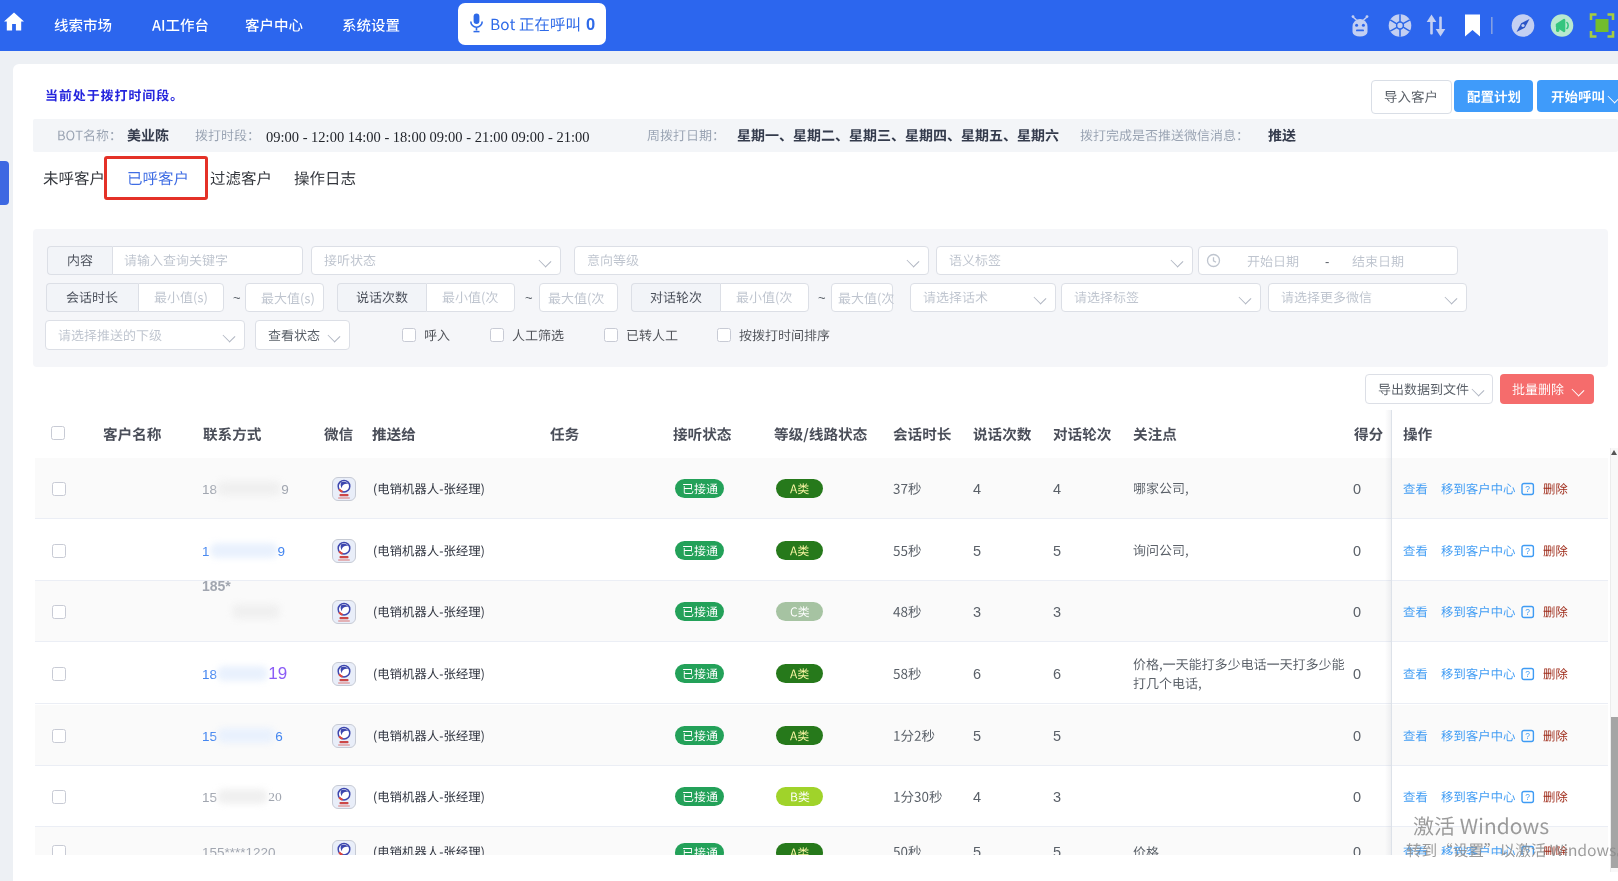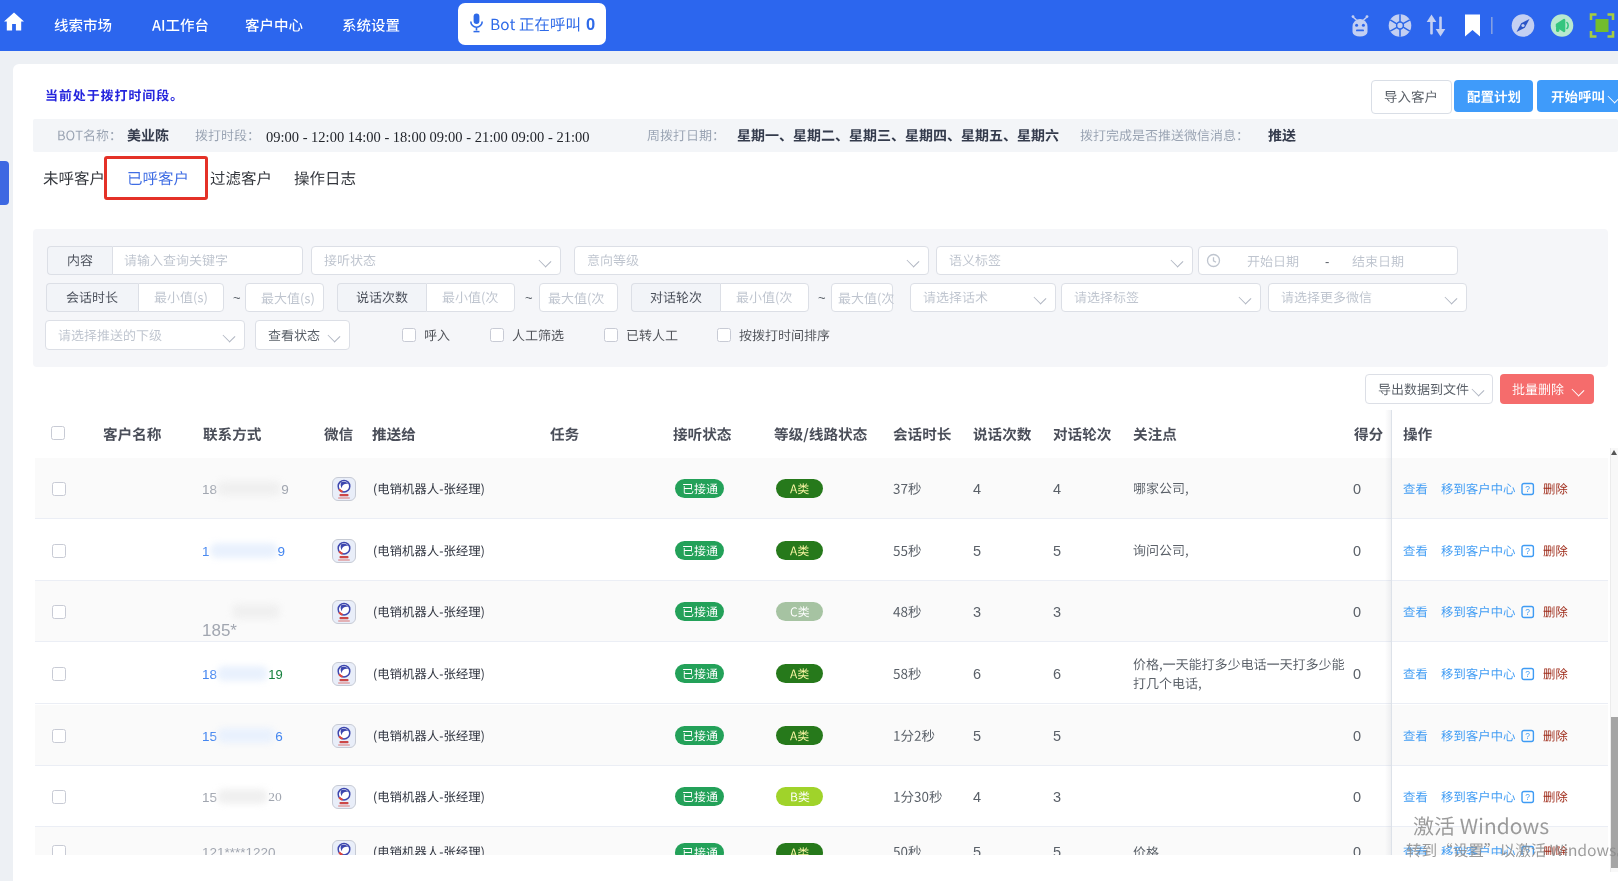--- a/index.html
+++ b/index.html
@@ -487,21 +487,21 @@
       </svg>
       <svg style="position:absolute;left:1521px;top:543.5px" width="14" height="14" viewBox="0 0 14 14">
 <rect x="1" y="1.5" width="11.4" height="11" rx="2" fill="none" stroke="#3e9bf4" stroke-width="1.4"></rect>
 <text x="6.7" y="10" font-size="8.5" fill="#3e9bf4" text-anchor="middle" font-family="Liberation Sans">?</text>
       </svg>
       <svg class="tp" style="left:1543.0px;top:541.5px;" width="26" height="18" viewBox="0 -13.46 26 18">
         <use href="#g65" fill="#9e2a18"></use>
       </svg>
       <div style="position:absolute;left:35px;top:581px;width:1573px;height:61px;background:#fafafa;border-bottom:1px solid #ebeef5;box-sizing:border-box"></div>
       <div style="position:absolute;left:52px;top:604.5px;width:14px;height:14px;background:#fff;border:1px solid #c8cbd5;border-radius:2.5px;box-sizing:border-box"></div>
-      <div class="lt" style="left:202px;top:631px;font-size:17px;color:#a1a6b0;font-weight:400;font-family:'Liberation Sans',sans-serif;letter-spacing:0">185*</div>
+      <div class="lt" style="left:202px;top:586px;font-size:14px;color:#a1a6b0;font-weight:700;font-family:'Liberation Sans',sans-serif;letter-spacing:0">185*</div>
       <div style="position:absolute;left:232.4px;top:603.5px;width:48px;height:15px;background:#f0f0f0;border-radius:7px;filter:blur(3px)"></div>
       <svg style="position:absolute;left:332px;top:599.5px" width="24" height="24" viewBox="0 0 24 24">
 <rect x="0.5" y="0.5" width="23" height="23" rx="5.5" fill="#e9eef9" stroke="#c6cad4"></rect>
 <circle cx="12" cy="9.2" r="5.8" fill="#fff" stroke="#3c46ae" stroke-width="1.5"></circle>
 <path d="M7.2 12.4 A5.8 5.8 0 0 0 10.6 14.8" stroke="#e4473a" stroke-width="2" fill="none"></path>
 <path d="M9.0 5.3 Q13.6 3.6 16.4 6.9 Q13.4 6.2 11.0 8.1 Q9.6 9.3 10.0 11.2 Q7.9 8.8 9.0 5.3 Z" fill="#3c46ae"></path>
 <rect x="7.5" y="17" width="9" height="2.2" rx="0.8" fill="#cc4747"></rect>
 <rect x="6" y="20.3" width="12" height="1.4" rx="0.7" fill="#dd8080" opacity="0.75"></rect>
 </svg>
       <svg class="tp" style="left:373.0px;top:602.5px;" width="113" height="18" viewBox="0 -13.46 113 18">
@@ -531,21 +531,21 @@
 <rect x="1" y="1.5" width="11.4" height="11" rx="2" fill="none" stroke="#3e9bf4" stroke-width="1.4"></rect>
 <text x="6.7" y="10" font-size="8.5" fill="#3e9bf4" text-anchor="middle" font-family="Liberation Sans">?</text>
       </svg>
       <svg class="tp" style="left:1543.0px;top:602.5px;" width="26" height="18" viewBox="0 -13.46 26 18">
         <use href="#g65" fill="#9e2a18"></use>
       </svg>
       <div style="position:absolute;left:35px;top:643px;width:1573px;height:61px;background:#ffffff;border-bottom:1px solid #ebeef5;box-sizing:border-box"></div>
       <div style="position:absolute;left:52px;top:666.5px;width:14px;height:14px;background:#fff;border:1px solid #c8cbd5;border-radius:2.5px;box-sizing:border-box"></div>
       <div class="lt" style="left:202px;top:673.5px;font-size:13.5px;color:#4486f0;font-weight:400;font-family:'Liberation Sans',sans-serif;letter-spacing:0">18</div>
       <div style="position:absolute;left:217.2px;top:665.5px;width:51px;height:15px;background:#e9f1fd;border-radius:7px;filter:blur(3px)"></div>
-      <div class="lt" style="left:268.2px;top:673.5px;font-size:13px;color:#15803d;font-weight:400;font-family:'Liberation Sans',sans-serif;letter-spacing:0">19</div>
+      <div class="lt" style="left:268.2px;top:673.5px;font-size:17px;color:#8b5cf6;font-weight:400;font-family:'Liberation Sans',sans-serif;letter-spacing:0">19</div>
       <svg style="position:absolute;left:332px;top:661.5px" width="24" height="24" viewBox="0 0 24 24">
 <rect x="0.5" y="0.5" width="23" height="23" rx="5.5" fill="#e9eef9" stroke="#c6cad4"></rect>
 <circle cx="12" cy="9.2" r="5.8" fill="#fff" stroke="#3c46ae" stroke-width="1.5"></circle>
 <path d="M7.2 12.4 A5.8 5.8 0 0 0 10.6 14.8" stroke="#e4473a" stroke-width="2" fill="none"></path>
 <path d="M9.0 5.3 Q13.6 3.6 16.4 6.9 Q13.4 6.2 11.0 8.1 Q9.6 9.3 10.0 11.2 Q7.9 8.8 9.0 5.3 Z" fill="#3c46ae"></path>
 <rect x="7.5" y="17" width="9" height="2.2" rx="0.8" fill="#cc4747"></rect>
 <rect x="6" y="20.3" width="12" height="1.4" rx="0.7" fill="#dd8080" opacity="0.75"></rect>
 </svg>
       <svg class="tp" style="left:373.0px;top:664.5px;" width="113" height="18" viewBox="0 -13.46 113 18">
         <use href="#g58" fill="#303540"></use>
@@ -664,21 +664,21 @@
       </svg>
       <svg style="position:absolute;left:1521px;top:789.5px" width="14" height="14" viewBox="0 0 14 14">
 <rect x="1" y="1.5" width="11.4" height="11" rx="2" fill="none" stroke="#3e9bf4" stroke-width="1.4"></rect>
 <text x="6.7" y="10" font-size="8.5" fill="#3e9bf4" text-anchor="middle" font-family="Liberation Sans">?</text>
       </svg>
       <svg class="tp" style="left:1543.0px;top:787.5px;" width="26" height="18" viewBox="0 -13.46 26 18">
         <use href="#g65" fill="#9e2a18"></use>
       </svg>
       <div style="position:absolute;left:35px;top:827px;width:1573px;height:62px;background:#fafafa;border-bottom:1px solid #ebeef5;box-sizing:border-box"></div>
       <div style="position:absolute;left:52px;top:845px;width:14px;height:14px;background:#fff;border:1px solid #c8cbd5;border-radius:2.5px;box-sizing:border-box"></div>
-      <div class="lt" style="left:202px;top:852px;font-size:13.5px;color:#a1a6b0;font-weight:400;font-family:'Liberation Sans',sans-serif;letter-spacing:0">121****1220</div>
+      <div class="lt" style="left:202px;top:852px;font-size:13.5px;color:#a1a6b0;font-weight:400;font-family:'Liberation Sans',sans-serif;letter-spacing:0">155****1220</div>
       <svg style="position:absolute;left:332px;top:840px" width="24" height="24" viewBox="0 0 24 24">
 <rect x="0.5" y="0.5" width="23" height="23" rx="5.5" fill="#e9eef9" stroke="#c6cad4"></rect>
 <circle cx="12" cy="9.2" r="5.8" fill="#fff" stroke="#3c46ae" stroke-width="1.5"></circle>
 <path d="M7.2 12.4 A5.8 5.8 0 0 0 10.6 14.8" stroke="#e4473a" stroke-width="2" fill="none"></path>
 <path d="M9.0 5.3 Q13.6 3.6 16.4 6.9 Q13.4 6.2 11.0 8.1 Q9.6 9.3 10.0 11.2 Q7.9 8.8 9.0 5.3 Z" fill="#3c46ae"></path>
 <rect x="7.5" y="17" width="9" height="2.2" rx="0.8" fill="#cc4747"></rect>
 <rect x="6" y="20.3" width="12" height="1.4" rx="0.7" fill="#dd8080" opacity="0.75"></rect>
 </svg>
       <svg class="tp" style="left:373.0px;top:843.0px;" width="113" height="18" viewBox="0 -13.46 113 18">
         <use href="#g58" fill="#303540"></use>

